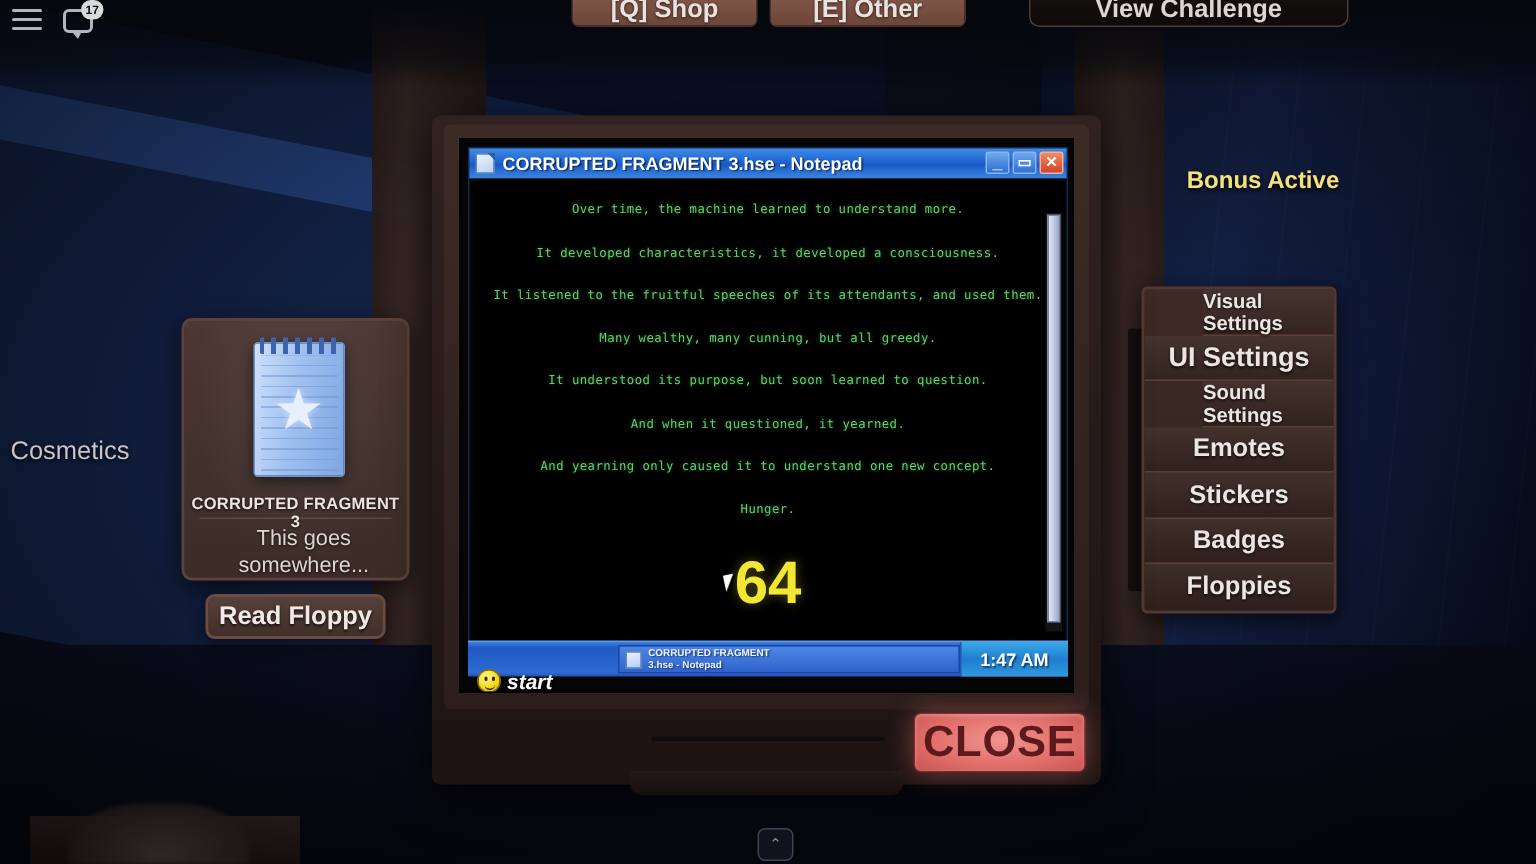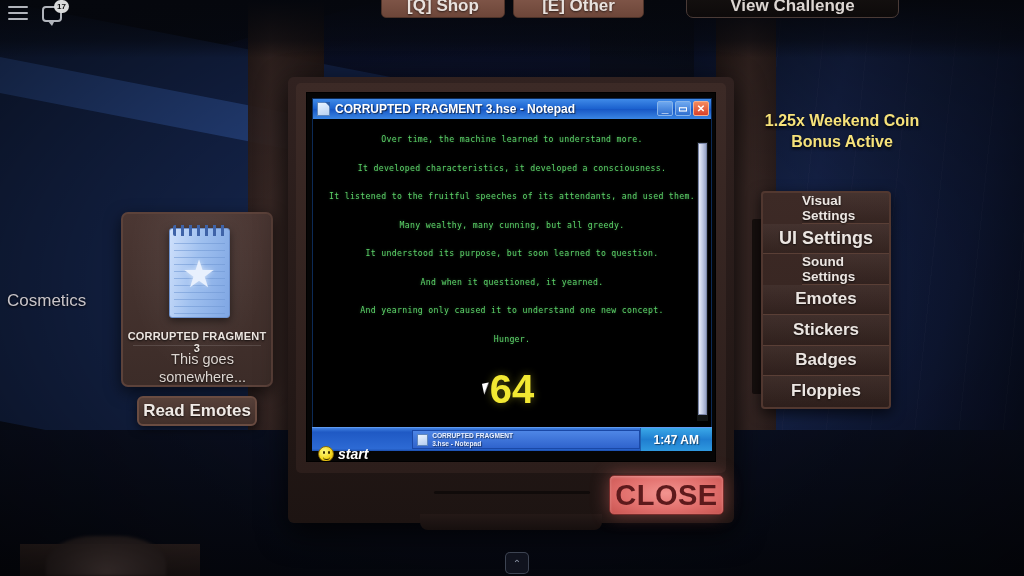--- a/index.html
+++ b/index.html
@@ -480,21 +480,20 @@
         <div class="chat-badge">17</div>
       </div>
     </div>
   </div>
 
   <div class="top-btn" id="btn-shop">[Q] Shop</div>
   <div class="top-btn" id="btn-other">[E] Other</div>
   <div id="btn-challenge">View Challenge</div>
 
   <div id="bonus">
-    <div>1.25x Weekend Coin</div>
     <div>Bonus Active</div>
   </div>
 
   <div id="side-menu-shadow"></div>
   <div id="side-menu">
     <div class="side-item s-sm">Visual Settings</div>
     <div class="side-item s-lg">UI Settings</div>
     <div class="side-item s-sm">Sound Settings</div>
     <div class="side-item s-md">Emotes</div>
     <div class="side-item s-md">Stickers</div>
@@ -509,21 +508,21 @@
       <div class="notepad">
         <div class="notepad-lines"></div>
         <div class="notepad-rings"></div>
         <div class="notepad-star">★</div>
       </div>
     </div>
     <div class="item-name">CORRUPTED FRAGMENT 3</div>
     <div class="item-sep"></div>
     <div class="item-desc">This goes somewhere...</div>
   </div>
-  <div id="read-floppy">Read Emotes</div>
+  <div id="read-floppy">Read Floppy</div>
 
   <div id="monitor-outer"></div>
   <div id="monitor-bezel"></div>
   <div id="monitor-slot"></div>
   <div id="monitor-neck"></div>
   <div id="close-btn">CLOSE</div>
 
   <div id="monitor-screen">
 
     <div id="np-window">

